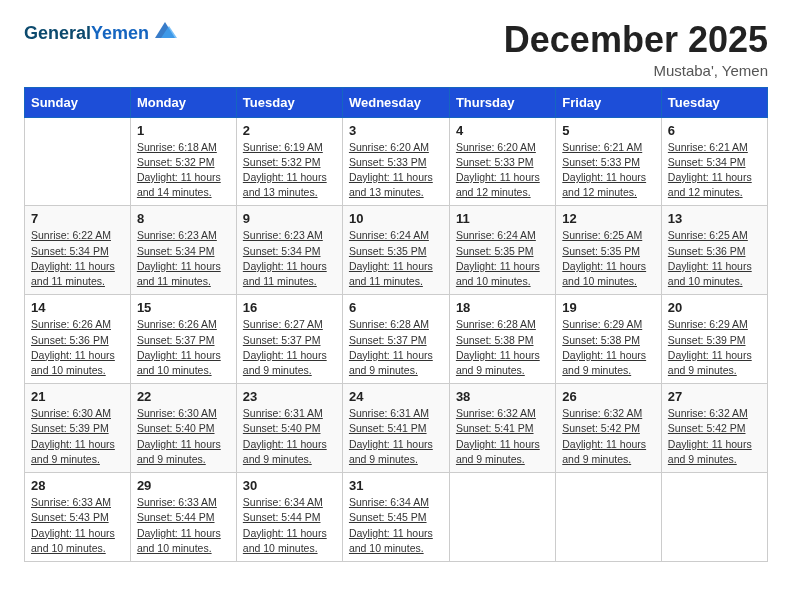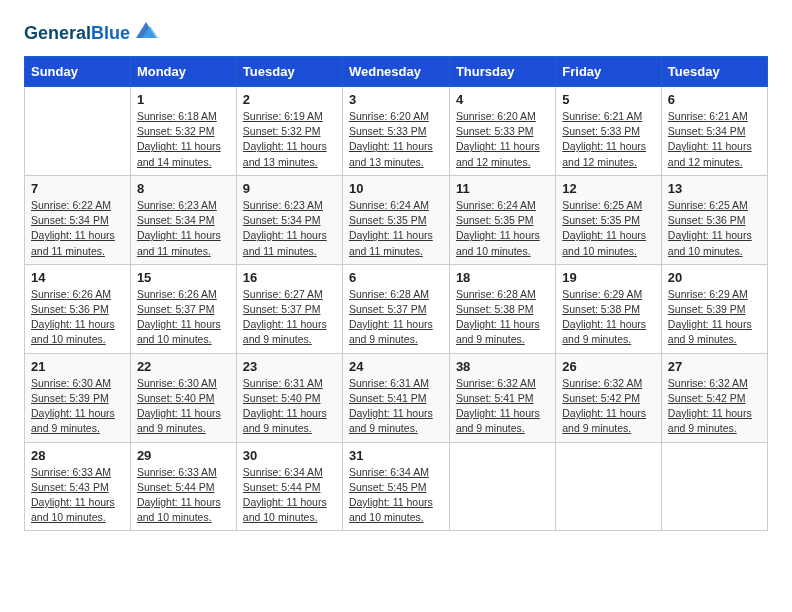--- a/index.html
+++ b/index.html
@@ -93,27 +93,31 @@
       background: #fff;
     }
   </style>
 </head>
 <body>
 
 <div class="header-row">
   <div class="logo">
     <div>
       <div class="logo-text">
-        <span class="logo-general">General</span><span class="logo-blue">Blue</span>
+        <span class="logo-general">General</span><span class="logo-blue">Yemen</span>
       </div>
     </div>
     <svg class="logo-icon" viewBox="0 0 28 28" xmlns="http://www.w3.org/2000/svg">
       <polygon points="4,22 14,6 24,22" fill="#1565c0" opacity="0.85"></polygon>
       <polygon points="10,22 18,10 26,22" fill="#42a5f5" opacity="0.7"></polygon>
     </svg>
+  </div>
+  <div class="title-block">
+    <div class="month-title">December 2025</div>
+    <div class="location">Mustaba', Yemen</div>
   </div>
 </div>
 
 <table>
   <thead>
     <tr>
     <th>Sunday</th>
         <th>Monday</th>
         <th>Tuesday</th>
         <th>Wednesday</th>

